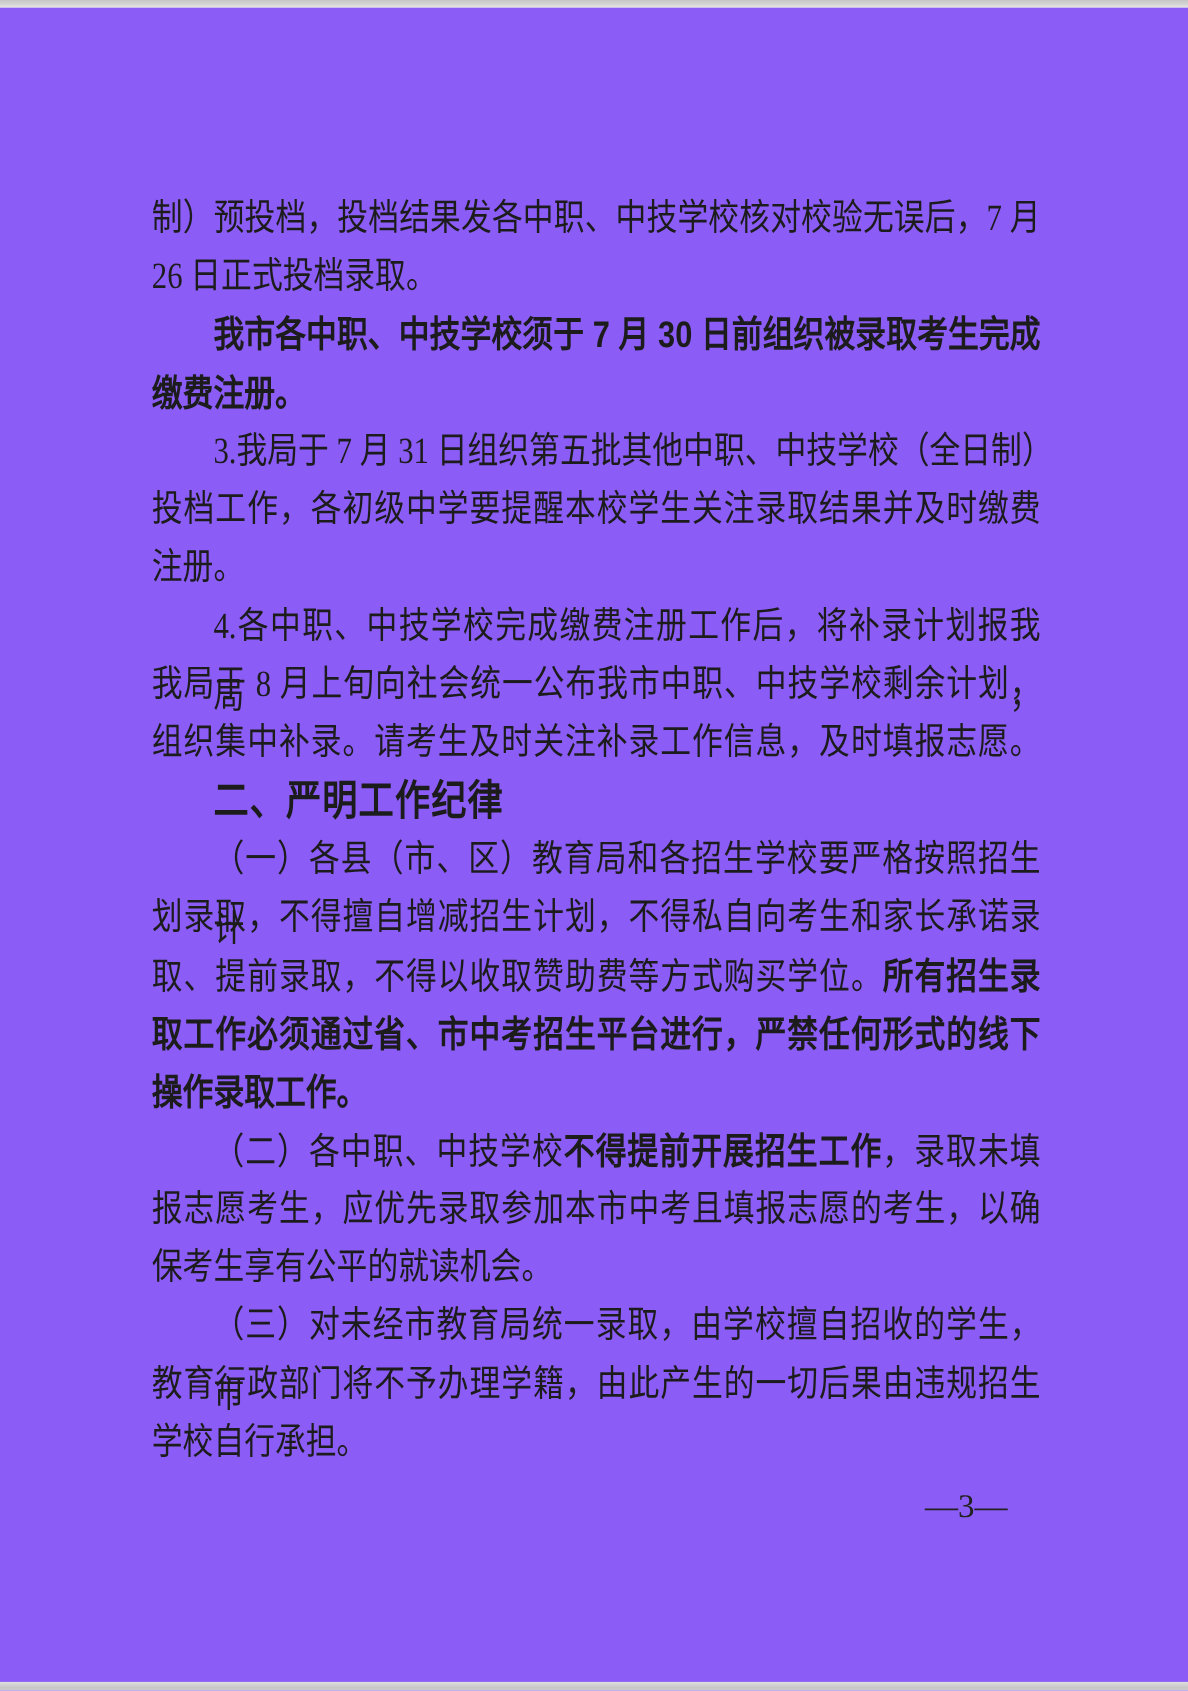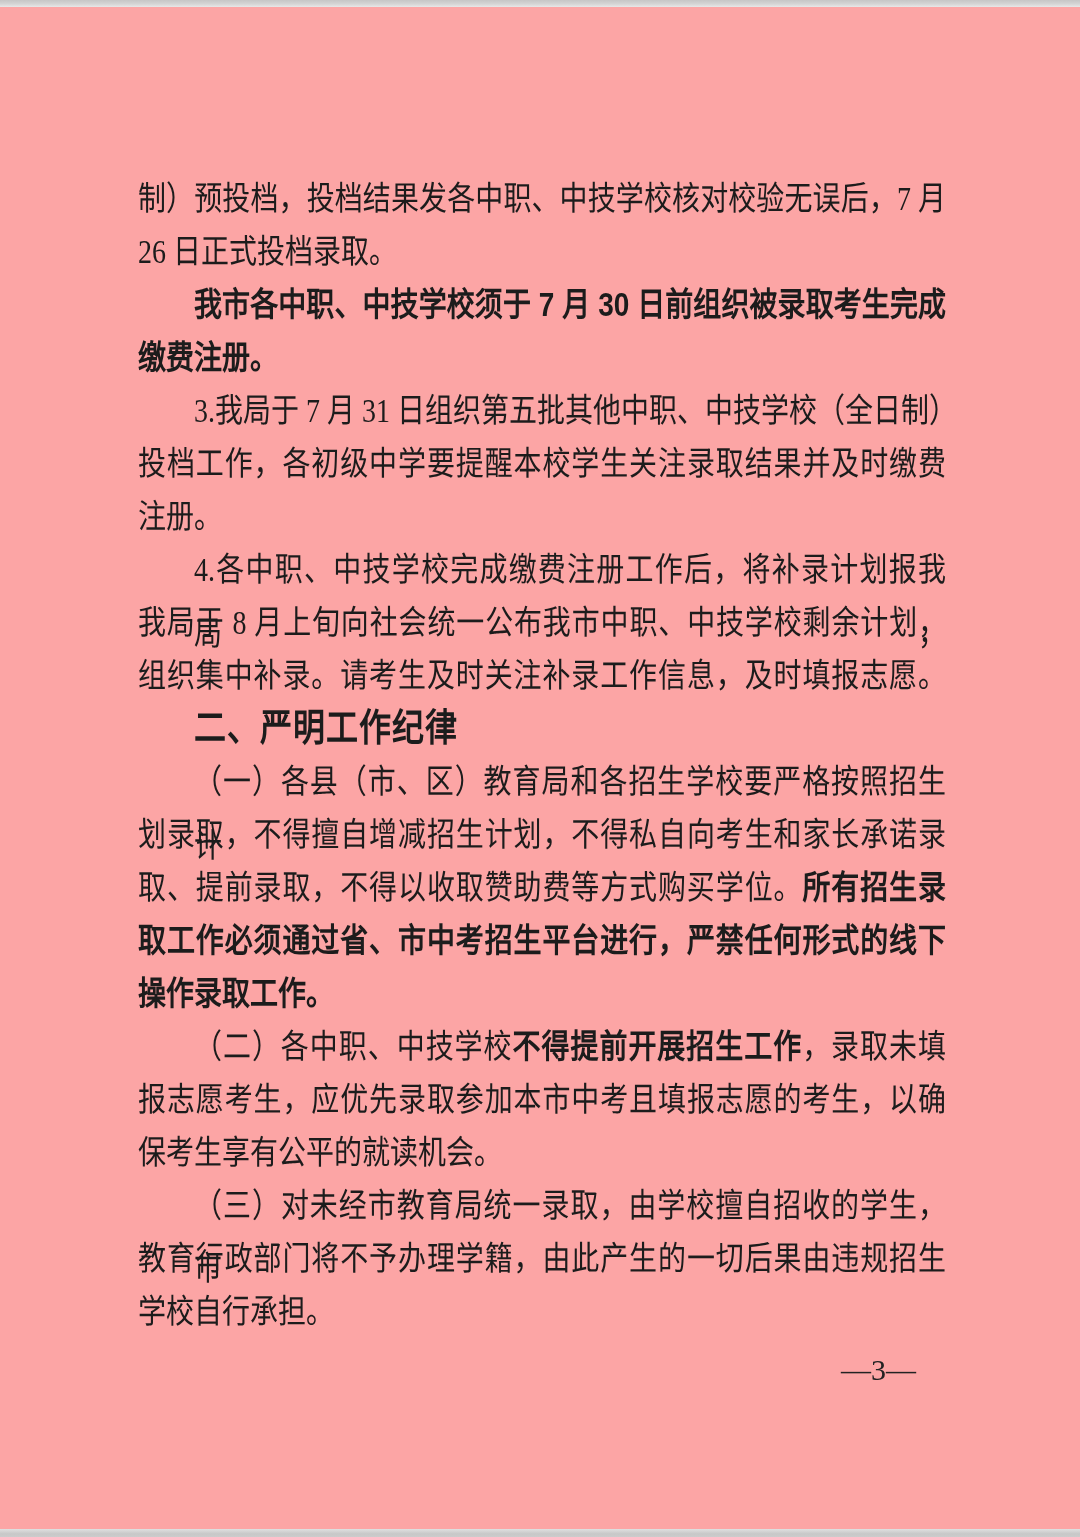--- a/index.html
+++ b/index.html
@@ -4,21 +4,21 @@
 <style>
   html, body {
     margin: 0;
     padding: 0;
     background: #ffffff;
   }
   .page {
     position: relative;
     width: 1080px;
     height: 1537px;
-    background: #fca5a5;
+    background: #8b5cf6;
     overflow: hidden;
     font-family: "Liberation Serif", serif;
     color: #1c1c1c;
   }
   .scan-bar-top {
     position: absolute;
     top: 0; left: 0; right: 0;
     height: 7px;
     background: linear-gradient(180deg, #c6c6c6 0%, #d4d4d4 55%, #e8e8e8 100%);
   }

